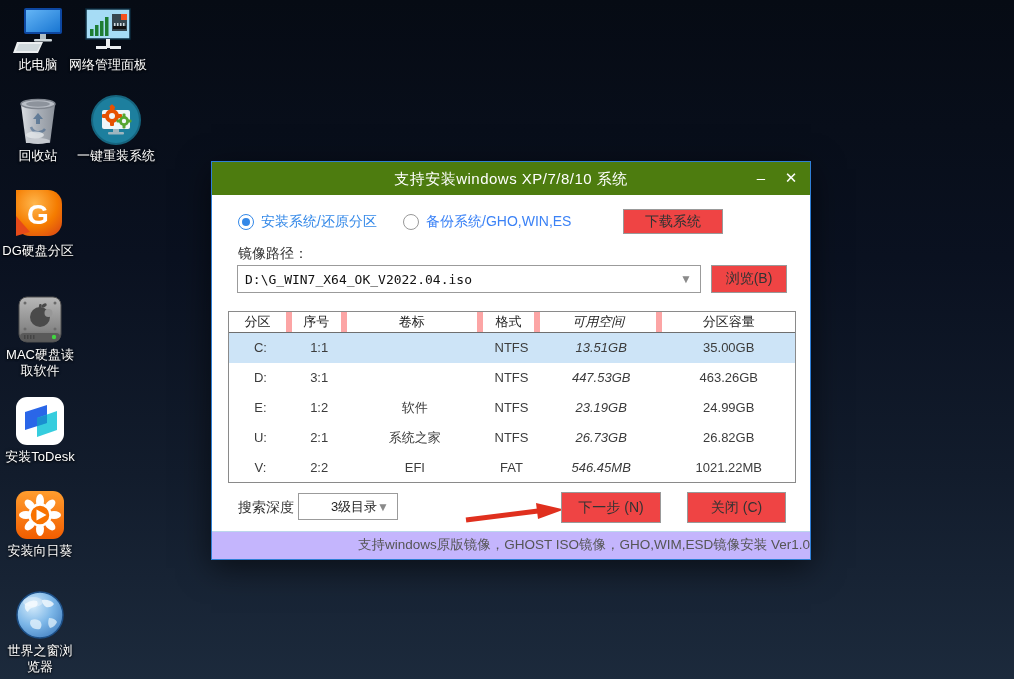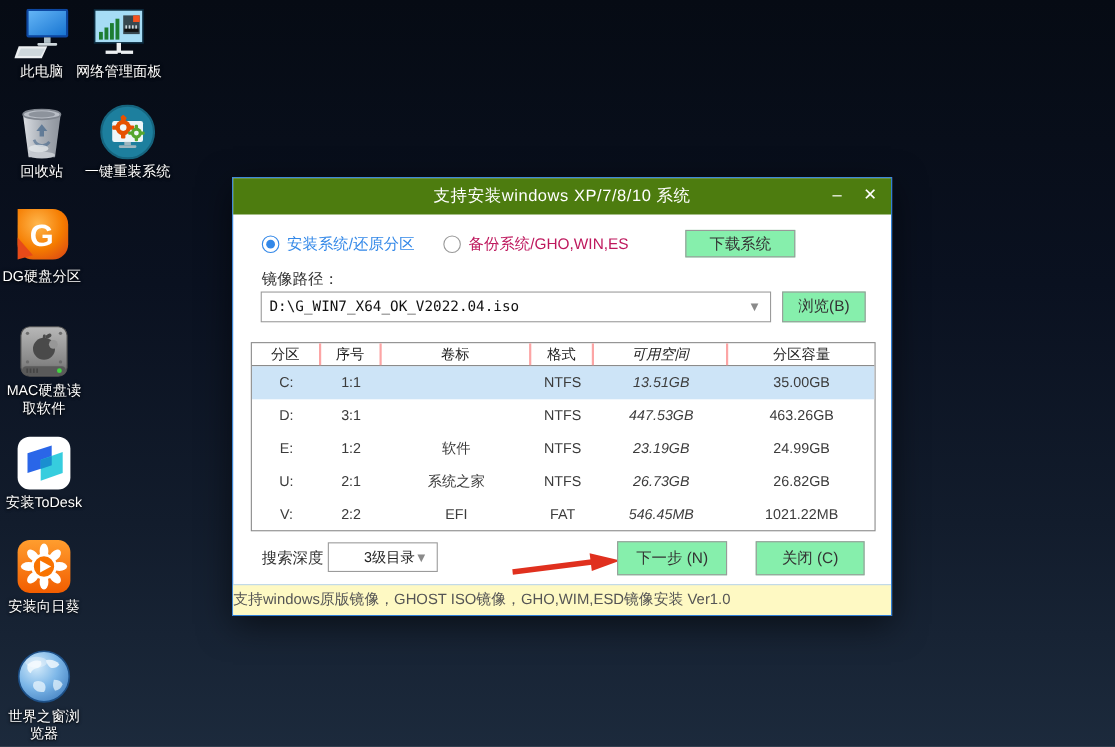--- a/index.html
+++ b/index.html
@@ -18,45 +18,45 @@
   #title{color:#fff;font-size:15px;text-align:center;line-height:33px;letter-spacing:.5px;}
   .caption-btn{position:absolute;top:0;width:30px;height:33px;color:#fff;font-size:15px;
     text-align:center;line-height:31px;cursor:pointer;}
   #btn-min{right:34px;}
   #btn-close{right:4px;}
   .abs{position:absolute;box-sizing:border-box;}
   .radio{display:flex;align-items:center;gap:7px;cursor:pointer;}
   .rdot{width:14px;height:14px;border-radius:50%;border:1px solid #999;position:relative;background:#fff;flex:0 0 auto;}
   .rdot.sel{border-color:#3388e8;}
   .rdot.sel::after{content:'';position:absolute;left:3px;top:3px;width:8px;height:8px;border-radius:50%;background:#3388e8;}
-  .rlabel{font-size:14px;color:#be185d;}
+  .rlabel{font-size:14px;color:#3b82f6;}
   .rlabel.blue{color:#3388e8;}
-  .btn{background:#86efac;border:1px solid #999;color:#333;font-size:14px;text-align:center;cursor:pointer;
+  .btn{background:#ef4444;border:1px solid #999;color:#333;font-size:14px;text-align:center;cursor:pointer;
     font-family:inherit;}
   #lbl-path{font-size:14px;color:#333;}
   #combo{border:1px solid #9b9b9b;background:#fff;display:flex;align-items:center;}
   #combo-text{flex:1;padding-left:7px;font-family:"DejaVu Sans Mono","Liberation Mono",monospace;
     font-size:13px;color:#111;white-space:nowrap;overflow:hidden;}
   .dd-arrow{color:#8a8a8a;font-size:12px;padding-right:8px;}
   
   #ptable{border:1px solid #8a8a8a;background:#fff;overflow:hidden;}
   .thead{display:flex;height:20px;line-height:20px;border-bottom:1px solid #6f6f6f;}
-  .thcell{font-size:13px;color:#222;text-align:center;border-right:2px solid #fca5a5;box-sizing:border-box;}
+  .thcell{font-size:13px;color:#222;text-align:center;border-right:6px solid #fca5a5;box-sizing:border-box;}
   .thcell:last-child{border-right:none;}
   .trow{display:flex;height:30px;line-height:30px;cursor:pointer;}
   .trow.selected{background:#cde4f7;}
   .tcell{font-size:13px;color:#3c3c3c;text-align:center;box-sizing:border-box;
     white-space:nowrap;overflow:hidden;}
   .c0{width:63px;}.c1{width:55px;}.c2{width:137px;}.c3{width:57px;}.c4{width:123px;font-style:italic;}.c5{width:133px;}
   
   #lbl-depth{font-size:14px;color:#333;}
   #depth-dd{border:1px solid #9b9b9b;display:flex;align-items:center;cursor:pointer;background:#fff;}
   #depth-text{flex:1;padding-left:7px;font-size:13px;color:#222;text-align:right;}
   #statusbar{position:absolute;left:0;right:0;bottom:0;height:27px;border-top:1px solid #bcd6ec;
-    background:#fef9c3;text-align:left;line-height:26px;font-size:13.5px;color:#555;}
+    background:#c4b5fd;text-align:right;line-height:26px;font-size:13.5px;color:#555;}
   #arrow{pointer-events:none;}
 </style>
 </head>
 <body>
 
 <div id="desktop">
 
   <div class="icell" style="left:2px;top:6px;width:72px">
     <span class="ic">
       <svg width="50" height="46" viewBox="0 0 50 46">

